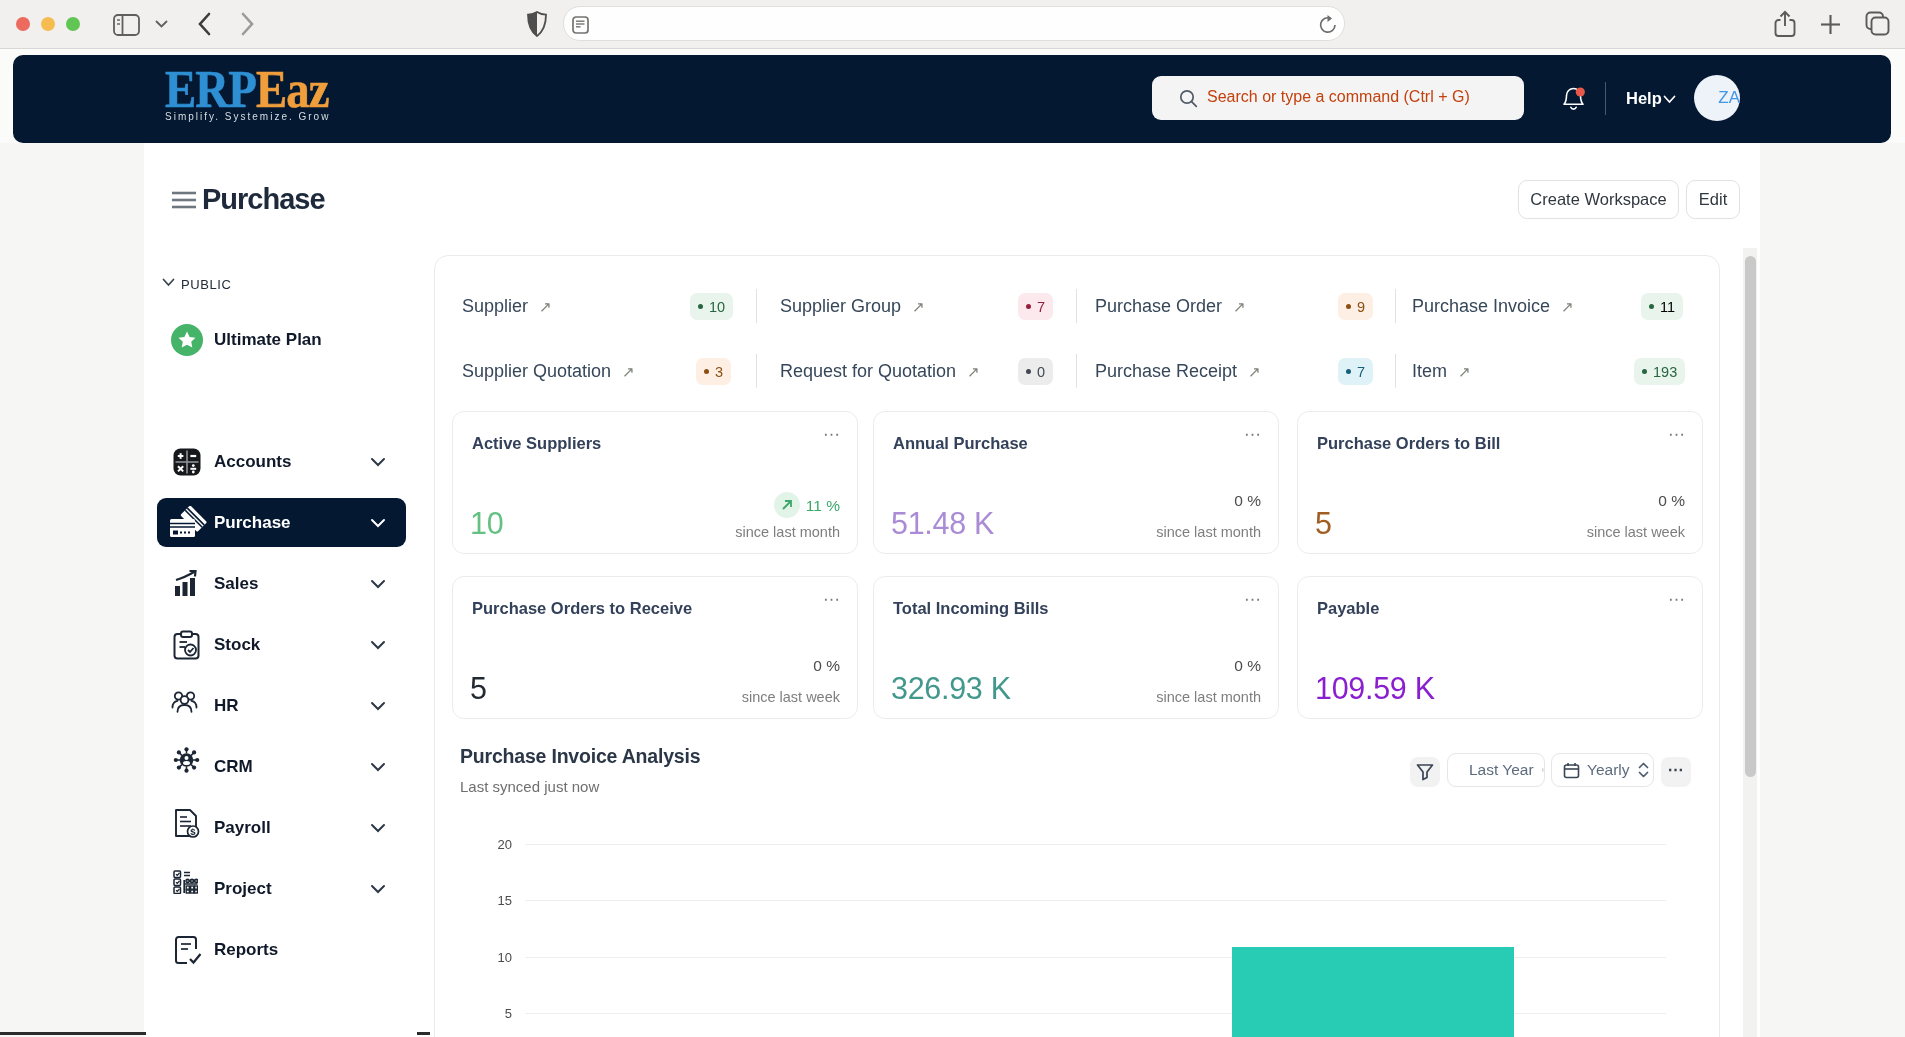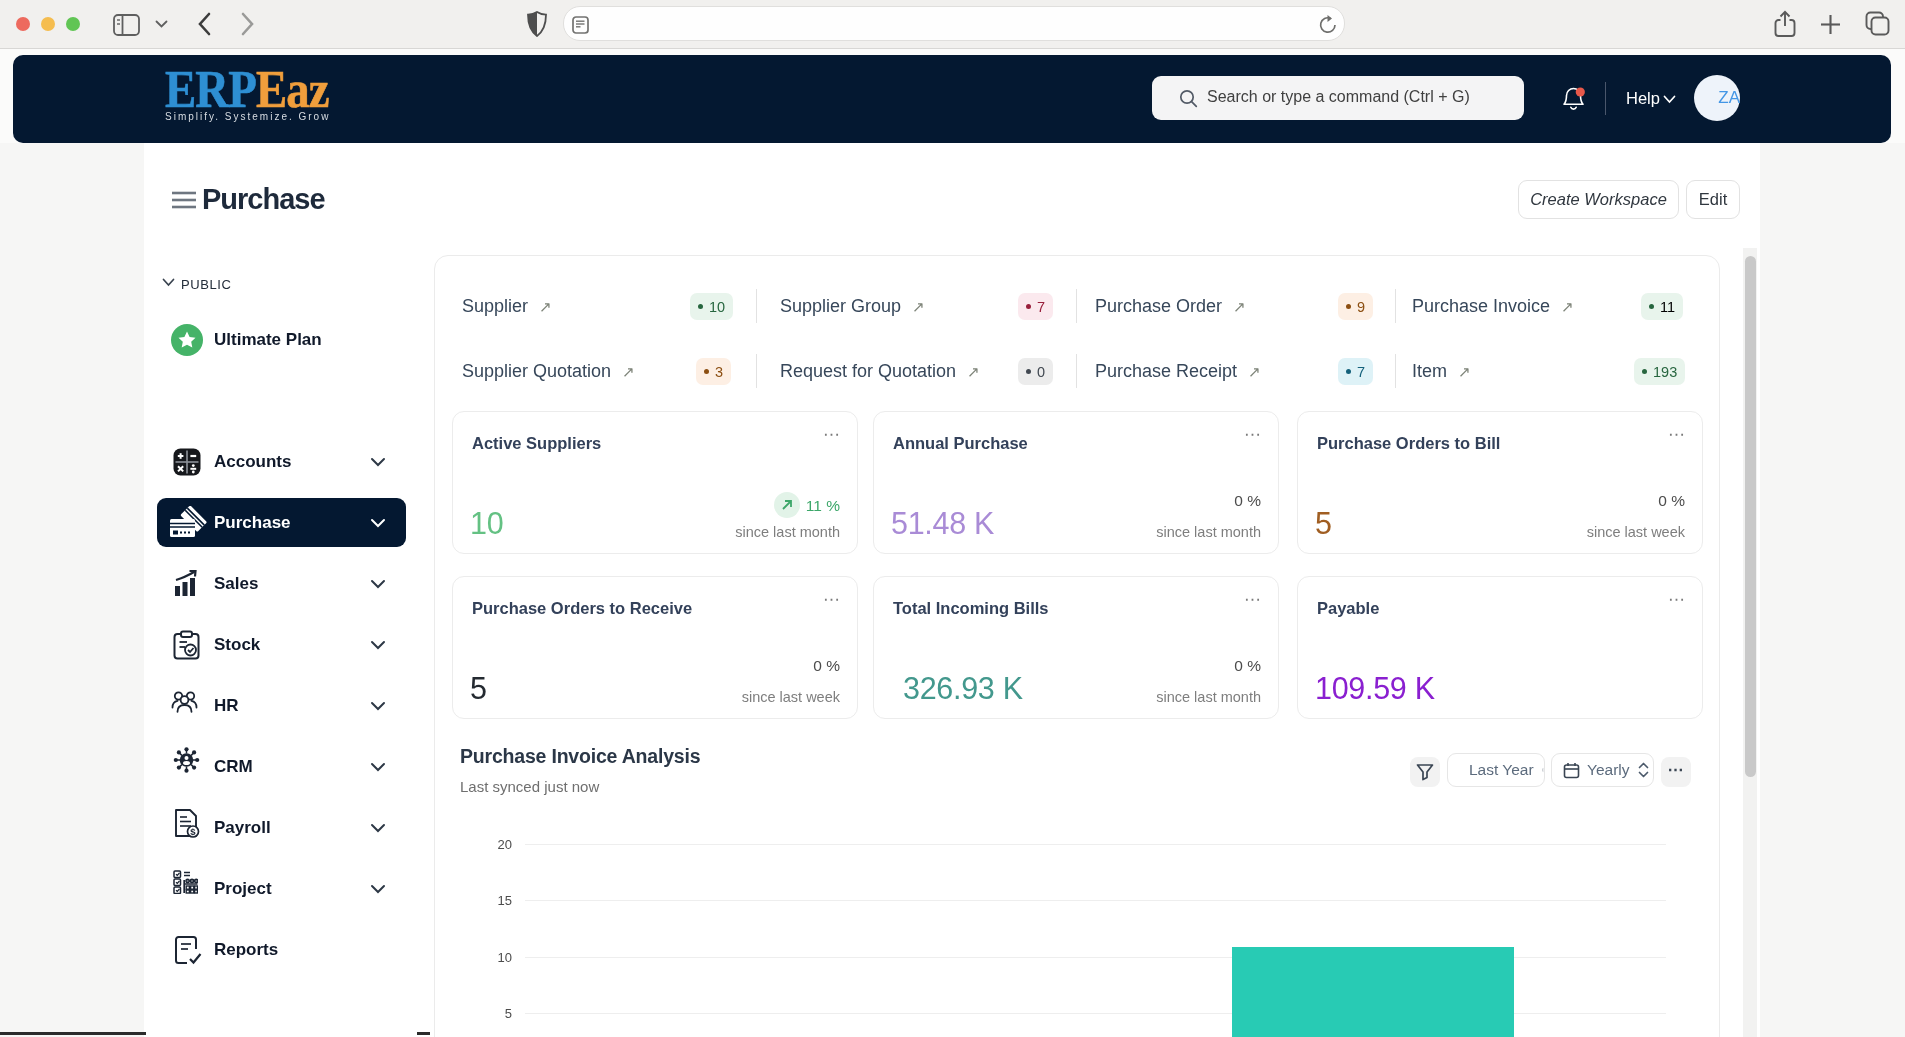--- a/index.html
+++ b/index.html
@@ -15,21 +15,21 @@
 
 
 #pagebg { left:0; top:49px; width:1905px; height:988px; background:#f6f6f5; }
 #whitezone { position:absolute; left:144px; top:94px; width:1616px; height:894px; background:#ffffff; }
 #navbar { left:13px; top:55px; width:1878px; height:88px; background:#041831; border-radius:10px; }
 
 
 #logo { position:absolute; left:152px; top:9px; }
 #logo .big { font-family:"Liberation Serif", serif; font-weight:bold; font-size:52px; line-height:52px; letter-spacing:-1px; transform:scaleX(0.9); transform-origin:0 0; -webkit-text-stroke:0.6px currentColor; }
 #logo .tag { font-size:10px; letter-spacing:2px; color:#d8dde3; margin-top:-5px; }
-#searchbox { position:absolute; left:1139px; top:21px; width:372px; height:44px; background:#f4f4f5; border-radius:9px; color:#404040; font-size:16px; }
+#searchbox { position:absolute; left:1139px; top:21px; width:372px; height:44px; background:#f4f4f5; border-radius:9px; color:#c2410c; font-size:16px; }
 .avatar { position:absolute; width:46px; height:46px; border-radius:50%; background:#eef3fa; color:#4396e6; font-weight:normal; font-size:17px; text-align:right; line-height:46px; }
 
 
 #titlerow { left:144px; top:143px; width:1616px; height:105px; background:#fff; }
 .btn { position:absolute; background:#fff; border:1px solid #e2e2e2; border-radius:9px; font-size:16.5px; color:#30373f; text-align:center; }
 
 
 #sidebar { left:144px; top:248px; width:271px; height:789px; background:#fff; }
 .sitem { position:absolute; left:13px; width:249px; height:49px; }
 .sicon { position:absolute; left:13px; top:50%; transform:translateY(-50%); }
@@ -138,35 +138,35 @@
     </svg>
     <div class="abs" style="left:55px; top:12px;">Search or type a command (Ctrl + G)</div>
   </div>
 
   <svg class="abs" style="left:1550px; top:31px;" width="24" height="28" viewBox="0 0 24 28">
     <path d="M10.5 2.5 A7 7 0 0 1 17.5 9.4 C17.5 14 18.4 16.4 20 18.3 L1 18.3 C2.6 16.4 3.5 14 3.5 9.4 A7 7 0 0 1 10.5 2.5" fill="none" stroke="#fff" stroke-width="1.6" stroke-linejoin="round"></path>
     <path d="M7.8 21.3 A2.9 2.9 0 0 0 13.2 21.3" fill="none" stroke="#fff" stroke-width="1.6" stroke-linecap="round"></path>
     <circle cx="17.3" cy="6" r="4.6" fill="#e8584a"></circle>
   </svg>
   <div class="abs" style="left:1592px; top:27px; width:1px; height:33px; background:#4a566b;"></div>
-  <div class="abs" style="left:1613px; top:34px; color:#fff; font-size:16.5px;">Help</div>
+  <div class="abs" style="left:1613px; top:34px; color:#fff; font-size:16.5px;font-weight:bold;">Help</div>
   <svg class="abs" style="left:1650px; top:40px;" width="13" height="9" viewBox="0 0 13 9">
       <path d="M1.5 1.5 L6.5 7 L11.5 1.5" fill="none" stroke="#fff" stroke-width="1.7" stroke-linecap="round"></path>
     </svg>
   <div class="avatar" style="left:1681px; top:20px;">ZA</div>
 </div>
 
 <div class="abs" id="titlerow">
   <svg class="abs" style="left:28px; top:48px;" width="24" height="18" viewBox="0 0 24 18">
     <line x1="0" y1="2" x2="24" y2="2" stroke="#6e7680" stroke-width="2.6"></line>
     <line x1="0" y1="9" x2="24" y2="9" stroke="#6e7680" stroke-width="2.6"></line>
     <line x1="0" y1="16" x2="24" y2="16" stroke="#6e7680" stroke-width="2.6"></line>
   </svg>
   <div class="abs" style="left:58px; top:40px; font-size:29px; font-weight:bold; color:#1e2a3b; letter-spacing:-1px;">Purchase</div>
-  <div class="btn" style="left:1374px; top:37px; width:161px; height:39px; line-height:37px;font-style:italic;">Create Workspace</div>
+  <div class="btn" style="left:1374px; top:37px; width:161px; height:39px; line-height:37px;">Create Workspace</div>
   <div class="btn" style="left:1542px; top:37px; width:54px; height:39px; line-height:37px;">Edit</div>
 </div>
 
 <div class="abs" id="sidebar">
   <svg class="abs" style="left:18px; top:30px;" width="13" height="9" viewBox="0 0 13 9">
       <path d="M1.5 1.5 L6.5 7 L11.5 1.5" fill="none" stroke="#39434f" stroke-width="1.7" stroke-linecap="round"></path>
     </svg>
   <div class="abs" style="left:37px; top:29px; font-size:13px; letter-spacing:0.6px; color:#232d3a;">PUBLIC</div>
 
   <div class="sitem" style="top:67px;">
@@ -410,21 +410,21 @@
   <div class="ncard" style="left:17px; top:320px;">
     <div class="nctitle">Purchase Orders to Receive</div>
     <div class="dots">⋯</div>
     <div class="nval" style="color:#242a31;">5</div>
     <div class="pct">0 %</div>
     <div class="since">since last week</div>
   </div>
   <div class="ncard" style="left:438px; top:320px;">
     <div class="nctitle">Total Incoming Bills</div>
     <div class="dots">⋯</div>
-    <div class="nval" style="color:#43988d;margin-left:12px;">326.93 K</div>
+    <div class="nval" style="color:#43988d;">326.93 K</div>
     <div class="pct">0 %</div>
     <div class="since">since last month</div>
   </div>
   <div class="ncard" style="left:862px; top:320px;">
     <div class="nctitle">Payable</div>
     <div class="dots">⋯</div>
     <div class="nval" style="color:#8a1fd0;">109.59 K</div>
   </div>
 
   <div class="abs" style="left:25px; top:489px; font-size:19.5px; font-weight:bold; color:#2b3747; letter-spacing:-0.2px;">Purchase Invoice Analysis</div>

